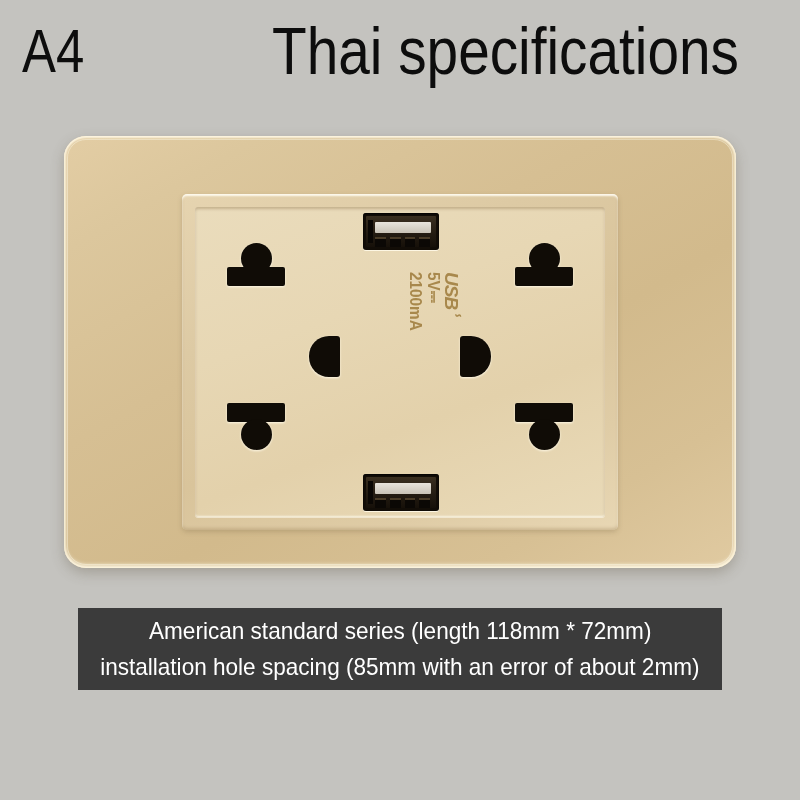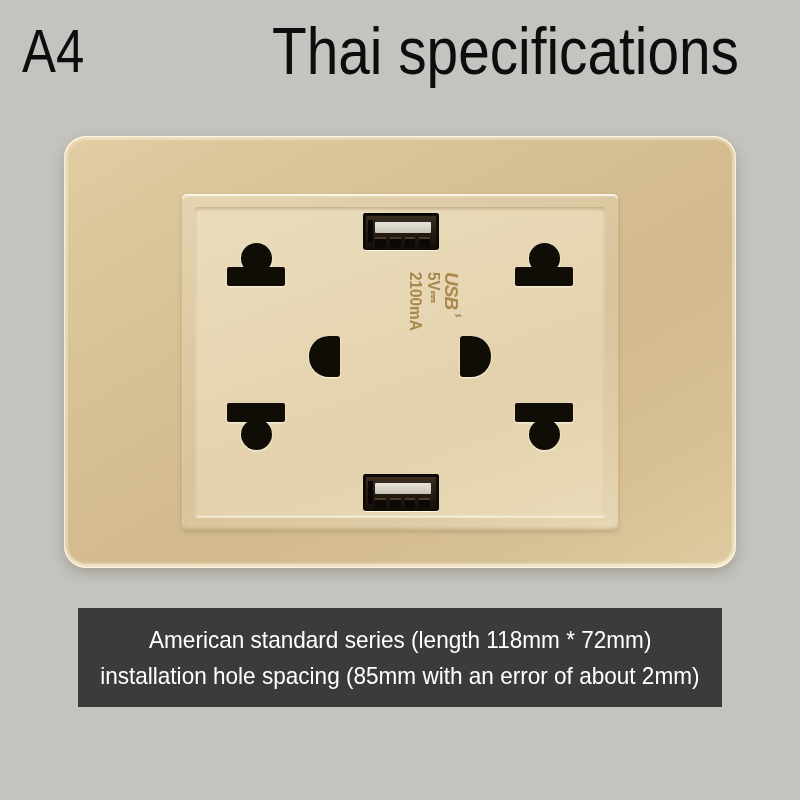--- a/index.html
+++ b/index.html
@@ -283,21 +283,21 @@
     transform: scaleX(0.9);
     transform-origin: left center;
   }
 
   
   .caption {
     position: absolute;
     left: 78px;
     top: 608px;
     width: 644px;
-    height: 99px;
+    height: 82px;
     background: #3b3b3b;
     display: flex;
     flex-direction: column;
     align-items: center;
     justify-content: center;
     gap: 6px;
   }
   .caption .line {
     color: #ffffff;
     font-size: 24px;

